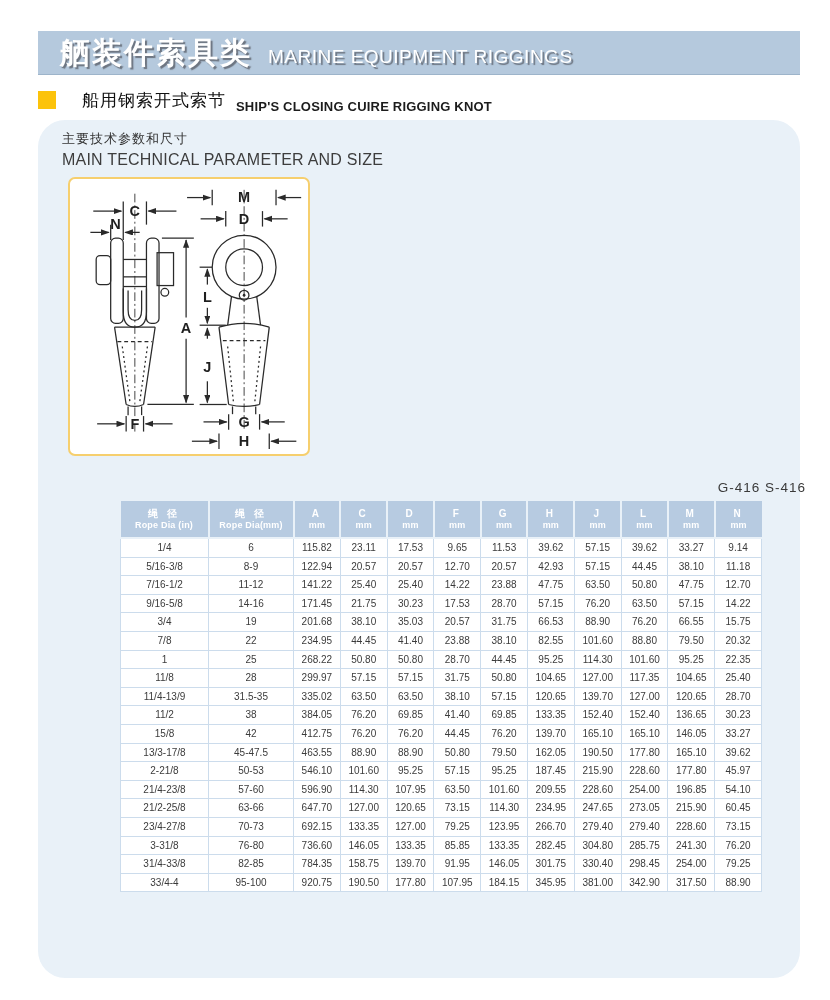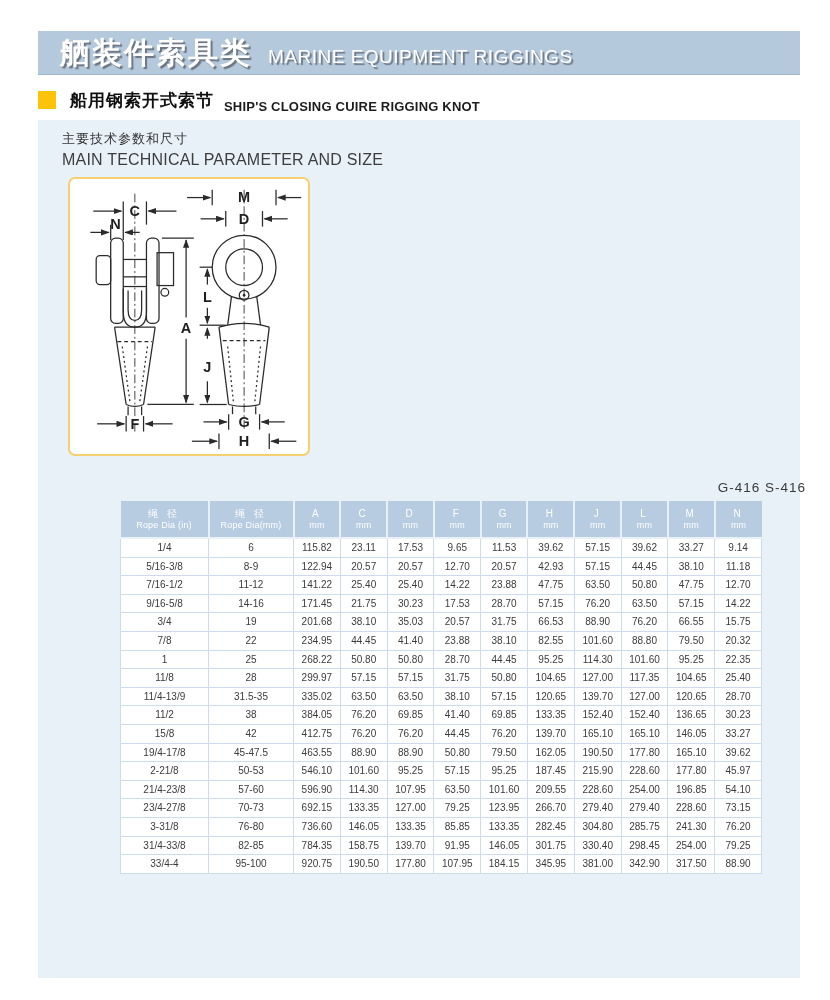--- a/index.html
+++ b/index.html
@@ -22,28 +22,28 @@
     font-size:19px; font-weight:normal; color:#ffffff;
     text-shadow:2px 2px 1px rgba(90,95,105,0.8); letter-spacing:0.5px;
   }
 
   
   .section-row {
     margin:14px 30px 0 38px; height:22px;
     display:flex; align-items:center; gap:10px;
   }
   .yellow-sq { width:18px; height:18px; background:var(--accent-yellow,#fcc30b); flex:0 0 auto; }
-  .sec-zh { font-size:17px; font-weight:bold; color:#101010; letter-spacing:1px; margin-left:4px;text-align:right; }
+  .sec-zh { font-size:17px; font-weight:normal; color:#101010; letter-spacing:1px; margin-left:16px;text-align:right; }
   .sec-en { font-size:13px; font-weight:bold; color:#1c1c1c; letter-spacing:0.2px;margin-top:12px; }
 
   
   .content {
     margin:9px 30px 0 38px; height:858px;
     background:var(--content-bg,#e9f1f8);
-    box-sizing:border-box; padding-top:10px;
+    box-sizing:border-box; padding-top:10px;border-radius:27px;
   }
   .params { margin-left:24px; }
   .params-zh { font-size:13px; color:#333; letter-spacing:1px; }
   .params-en { font-size:16px; color:#3d3d3d; margin-top:3px; letter-spacing:0.2px; }
 
   .draw-box {
     margin:8px 0 0 30px; width:238px; height:275px;
     background:#ffffff; border:2px solid var(--box-border,#f6cf6e);
     border-radius:7px; box-sizing:content-box;
     display:flex; align-items:center; justify-content:center;
@@ -51,21 +51,21 @@
   .draw-box svg { display:block; }
 
   .model {
     width:686px; margin:24px 0 6px 82px;
     text-align:right; font-size:13.5px; color:#3a3a3a; letter-spacing:1px;
   }
 
   
   table.size { border-collapse:collapse; table-layout:fixed; width:642px; margin-left:82px; }
   table.size th {
-    background:var(--th-bg,#b7cbe1); color:#ffffff; font-weight:normal;
+    background:var(--th-bg,#b7cbe1); color:#ffffff; font-weight:bold;
     padding:7px 0 6px 0; vertical-align:middle;
   }
   table.size th + th { border-left:2px solid var(--content-bg,#e9f1f8); }
   table.size thead tr { border-bottom:2px solid var(--content-bg,#e9f1f8); }
   table.size th .h1 { font-size:10px; letter-spacing:3px; line-height:12px; }
   table.size th .h2 { font-size:9px;  letter-spacing:0.2px; line-height:11px; }
   table.size td {
     background:#ffffff; border:1px solid var(--grid,#ccdcec);
     font-size:10px; color:#3b3b3b; text-align:center;
     height:17.6px; line-height:17.6px; padding:0; white-space:nowrap;
@@ -429,21 +429,21 @@
             <td>76.20</td>
             <td>44.45</td>
             <td>76.20</td>
             <td>139.70</td>
             <td>165.10</td>
             <td>165.10</td>
             <td>146.05</td>
             <td>33.27</td>
           </tr>
           <tr>
-            <td>19/4-17/8</td>
+            <td>13/3-17/8</td>
             <td>45-47.5</td>
             <td>463.55</td>
             <td>88.90</td>
             <td>88.90</td>
             <td>50.80</td>
             <td>79.50</td>
             <td>162.05</td>
             <td>190.50</td>
             <td>177.80</td>
             <td>165.10</td>
@@ -471,20 +471,34 @@
             <td>107.95</td>
             <td>63.50</td>
             <td>101.60</td>
             <td>209.55</td>
             <td>228.60</td>
             <td>254.00</td>
             <td>196.85</td>
             <td>54.10</td>
           </tr>
           <tr>
+            <td>21/2-25/8</td>
+            <td>63-66</td>
+            <td>647.70</td>
+            <td>127.00</td>
+            <td>120.65</td>
+            <td>73.15</td>
+            <td>114.30</td>
+            <td>234.95</td>
+            <td>247.65</td>
+            <td>273.05</td>
+            <td>215.90</td>
+            <td>60.45</td>
+          </tr>
+          <tr>
             <td>23/4-27/8</td>
             <td>70-73</td>
             <td>692.15</td>
             <td>133.35</td>
             <td>127.00</td>
             <td>79.25</td>
             <td>123.95</td>
             <td>266.70</td>
             <td>279.40</td>
             <td>279.40</td>

